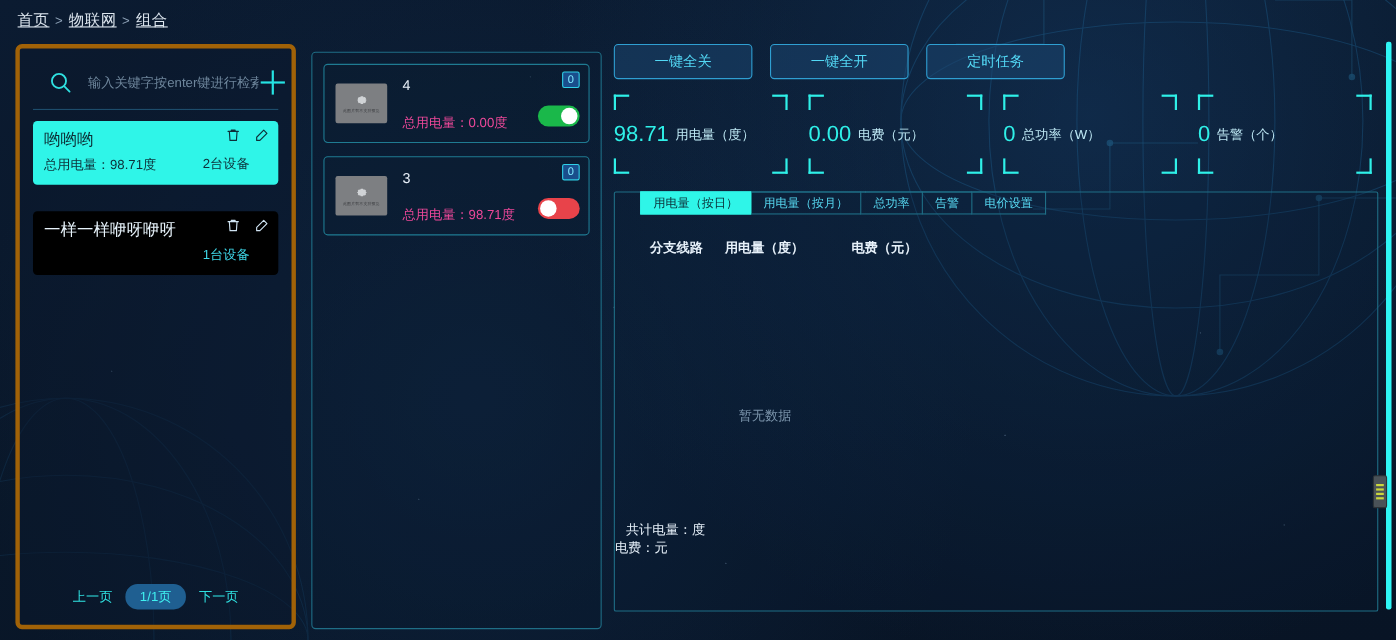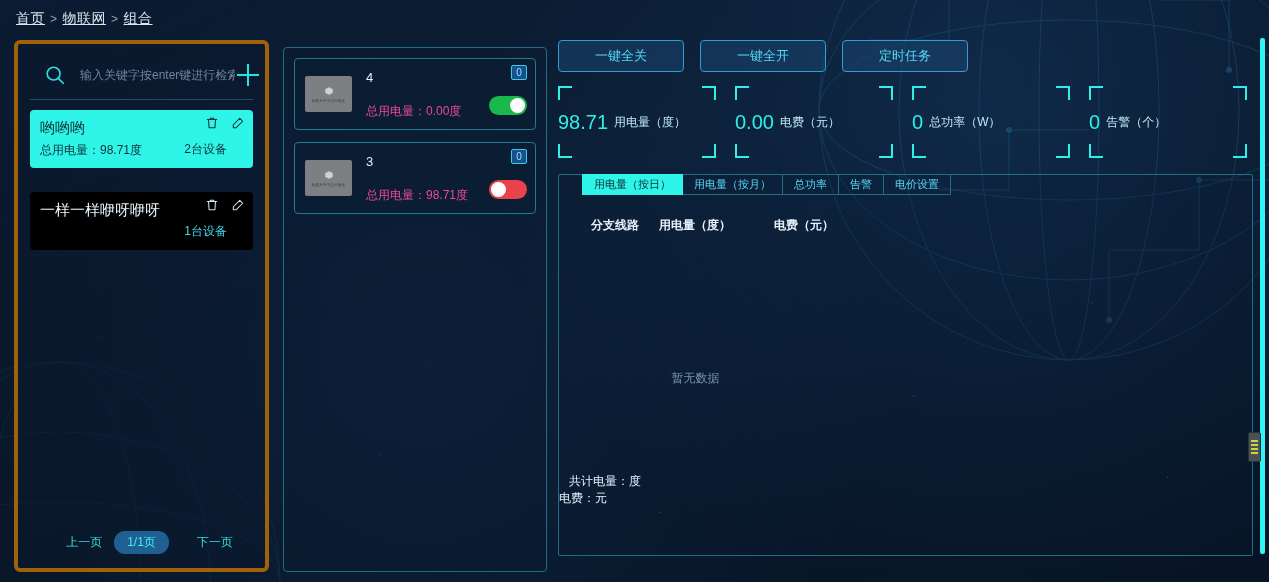--- a/index.html
+++ b/index.html
@@ -175,21 +175,21 @@
   .pager {
     position: absolute;
     left: 0; right: 0;
     bottom: 14px;
     display: flex;
     align-items: center;
     justify-content: center;
     gap: 12px;
     font-size: 12px;
   }
-  .pager-btn { color: #2fe0e0; cursor: pointer; margin-left: 16px; }
+  .pager-btn { color: #2fe0e0; cursor: pointer; }
   .pager-cur {
     background: #1f5f91;
     color: #3ff0f0;
     border-radius: 11px;
     padding: 3px 13px;
     font-size: 12px;
     cursor: pointer;
   }
 
   

